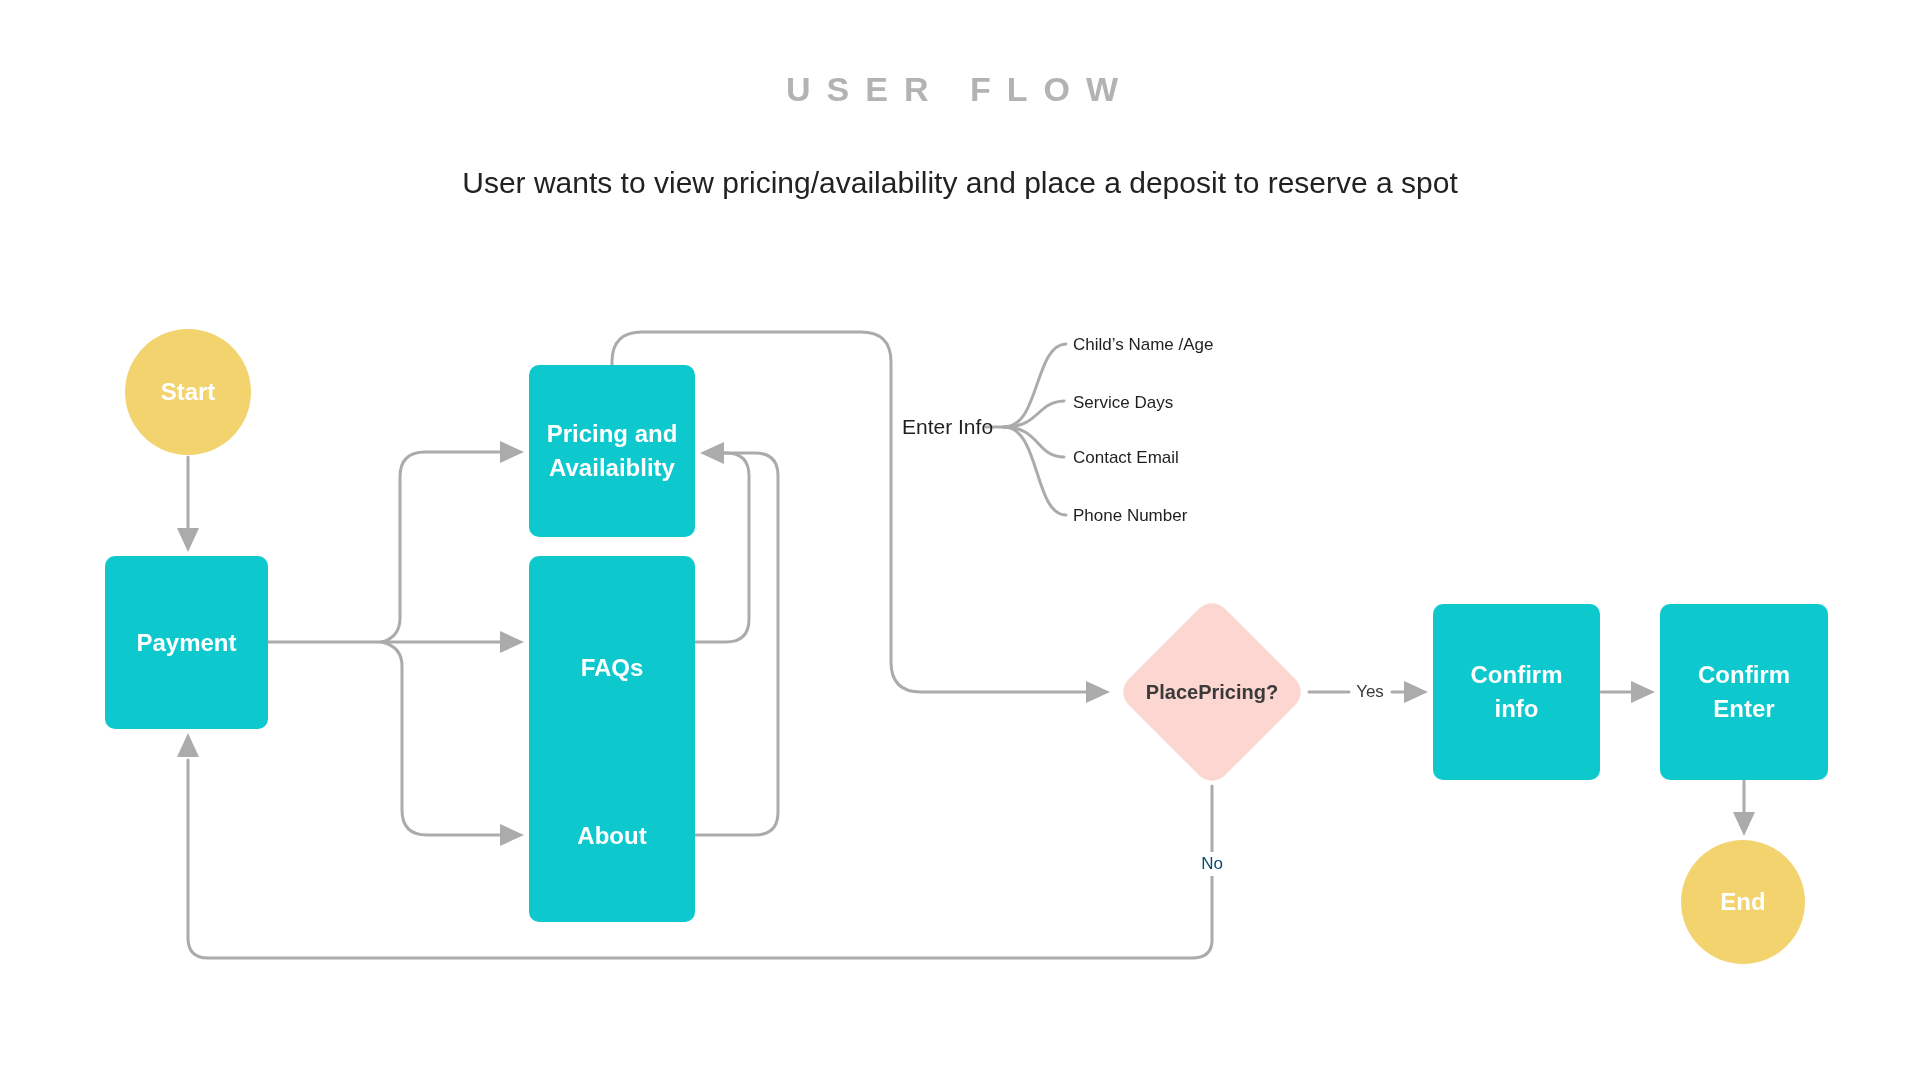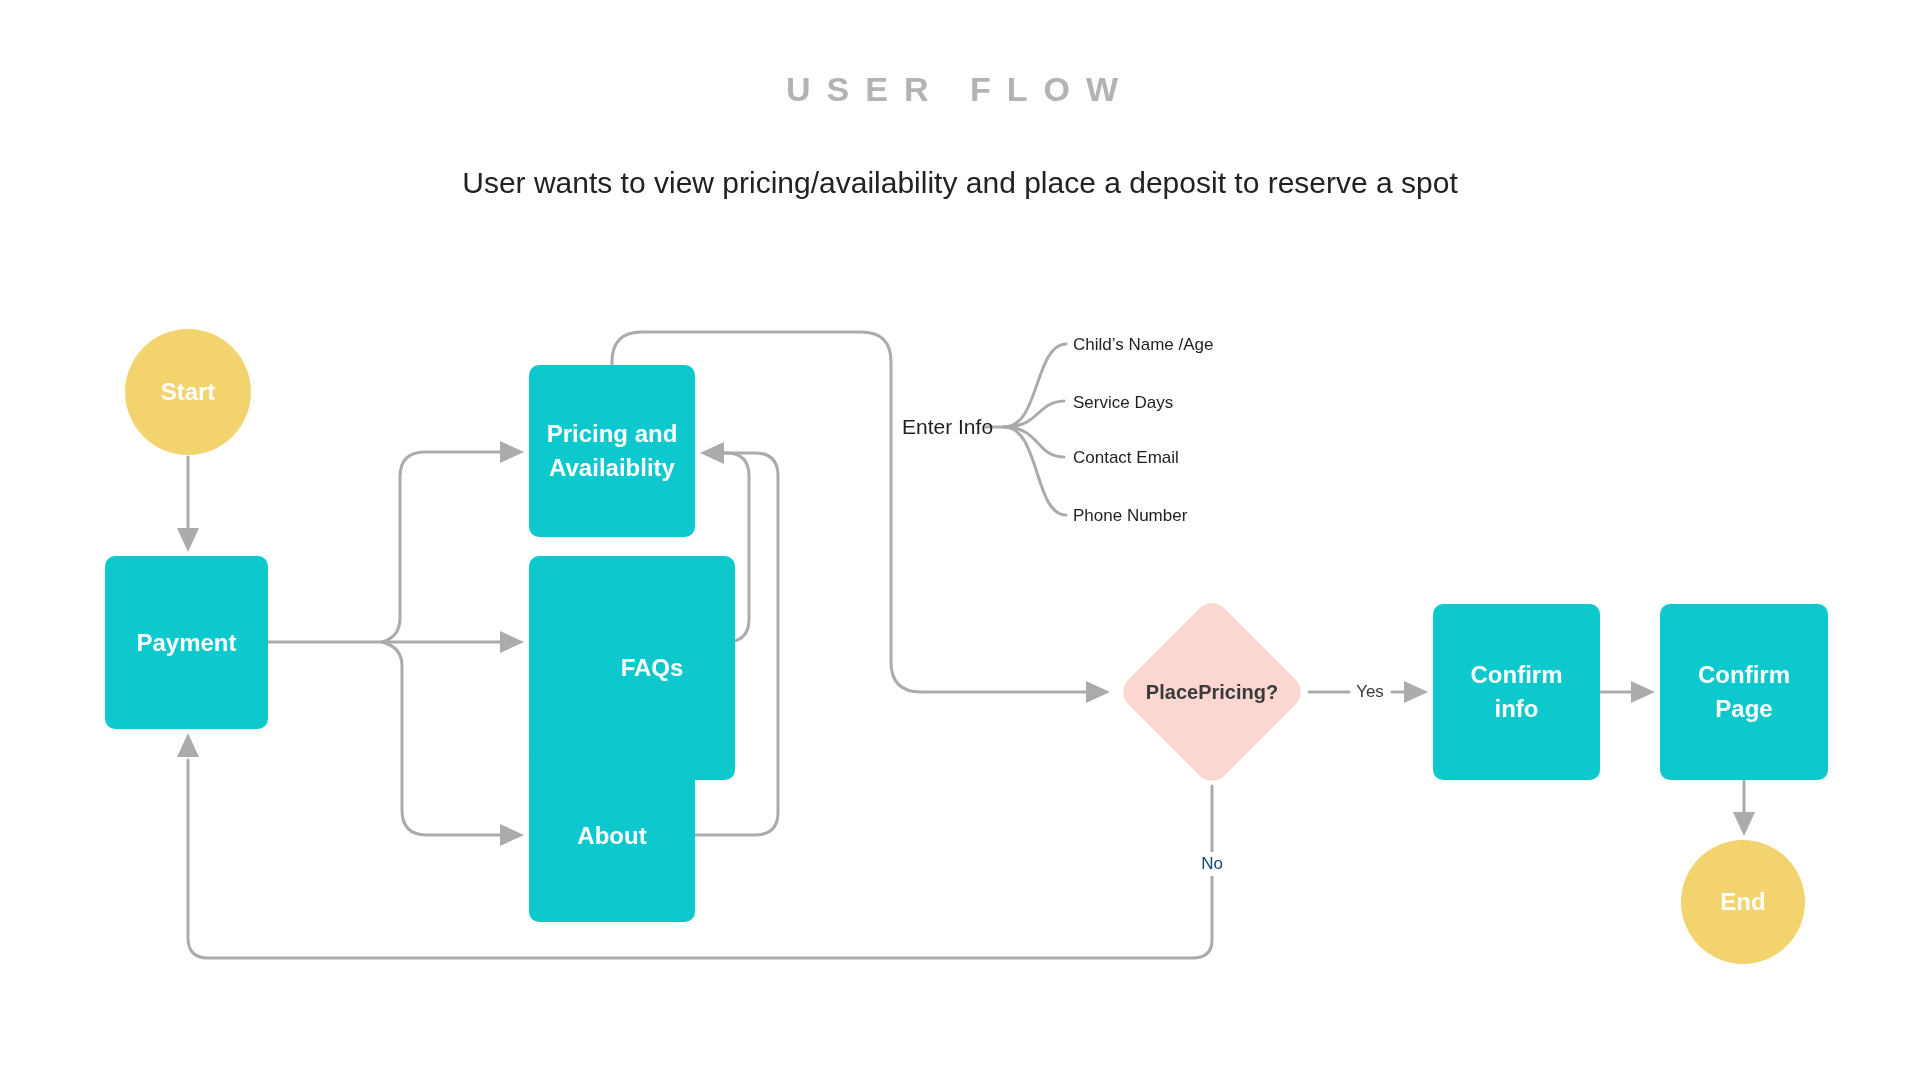--- a/index.html
+++ b/index.html
@@ -17,21 +17,21 @@
   }
   .node{
     position:absolute;display:flex;flex-direction:column;justify-content:center;
     text-align:center;color:#ffffff;font-weight:bold;font-size:24px;line-height:34px;
     border-radius:10px;background:#0DC8CD;
   }
   .circle{border-radius:50%;background:#F3D36E;}
   .n-start{left:125px;top:329px;width:126px;height:126px;}
   .n-home{left:105px;top:556px;width:163px;height:173px;}
   .n-pricing{left:529px;top:365px;width:166px;height:172px;}
-  .n-faqs{left:529px;top:556px;width:166px;height:224px;padding-left:40px;}
+  .n-faqs{left:529px;top:556px;width:166px;height:224px;}
   .n-about{left:529px;top:749px;width:166px;height:173px;}
   .n-payment{left:1433px;top:604px;width:167px;height:176px;}
   .n-confirm{left:1660px;top:604px;width:168px;height:176px;}
   .n-end{left:1681px;top:840px;width:124px;height:124px;}
   .diamond{position:absolute;left:1144px;top:624px;width:136px;height:136px;}
   .diamond-shape{width:136px;height:136px;transform:rotate(45deg);border-radius:18px;background:#FCD7D2;}
   .diamond-label{
     position:absolute;left:-30px;top:0;width:196px;height:136px;display:flex;
     align-items:center;justify-content:center;text-align:center;
     font-weight:bold;font-size:20px;line-height:29px;color:#3A3A3A;
@@ -118,21 +118,21 @@
     </div>
   </div>
 
   <div class="node n-payment" style="background: rgb(13, 200, 205);">
     <span>Confirm</span>
     <span>info</span>
   </div>
 
   <div class="node n-confirm" style="background: rgb(13, 200, 205);">
     <span>Confirm</span>
-    <span>Page</span>
+    <span>Enter</span>
   </div>
 
   <div class="node circle n-end" style="background: rgb(243, 211, 110);">
     <span>End</span>
   </div>
 
   <div class="anno enter-info" style="color: rgb(31, 31, 31);">Enter Info</div>
   <div class="anno field f-0" style="color: rgb(31, 31, 31);">Child’s Name /Age</div>
   <div class="anno field f-1" style="color: rgb(31, 31, 31);">Service Days</div>
   <div class="anno field f-2" style="color: rgb(31, 31, 31);">Contact Email</div>

